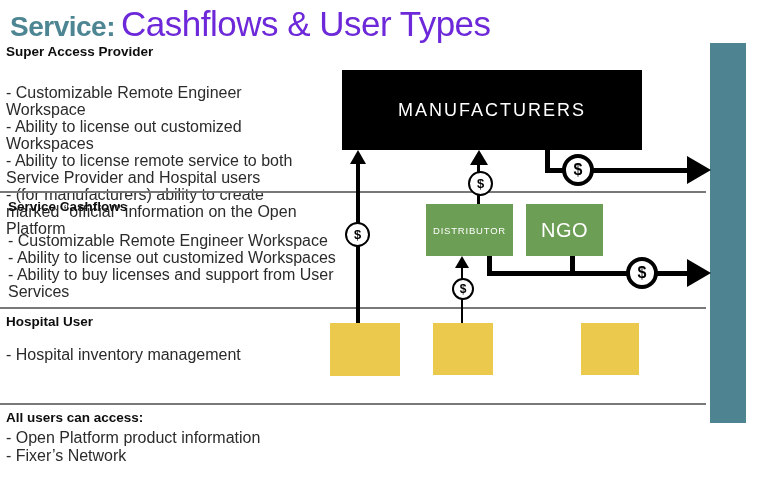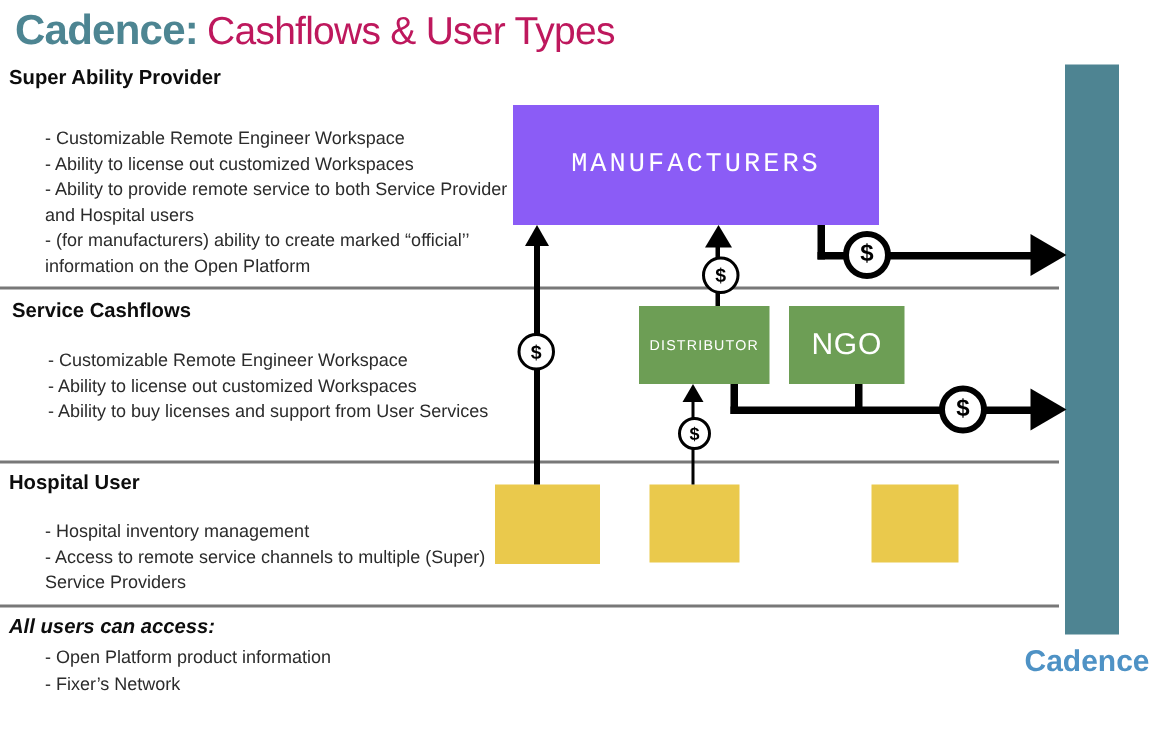--- a/index.html
+++ b/index.html
@@ -3,31 +3,31 @@
 <meta charset="utf-8">
 <style>
   html,body{margin:0;padding:0;background:#fff;}
   .canvas{
     position:relative;width:768px;height:497px;background:#ffffff;overflow:hidden;
     font-family:"Liberation Sans", sans-serif;color:#222;
   }
   
   .title{position:absolute;left:10px;top:4px;white-space:nowrap;}
   .title .brand{font-size:28px;font-weight:bold;color:#4d8592;letter-spacing:-0.5px;}
-  .title .subtitle{font-size:26px;font-weight:400;color:#be185d;margin-left:6px;letter-spacing:-0.5px;}
+  .title .subtitle{font-size:35px;font-weight:400;color:#6d28d9;margin-left:6px;letter-spacing:-0.5px;}
   
   .section{position:absolute;left:6px;}
   .section h2{margin:0;font-size:13.5px;font-weight:bold;color:#0d0d0d;}
-  .bullets{position:absolute;left:6px;font-size:12px;line-height:17px;color:#2b2b2b;margin-left:24px;}
+  .bullets{position:absolute;left:6px;font-size:16px;line-height:17px;color:#2b2b2b;}
   .bullets div{margin:0;}
   
   .divider{position:absolute;left:0;width:706px;height:2px;background:#787878;z-index:1;}
   
   .box{position:absolute;display:flex;align-items:center;justify-content:center;z-index:2;}
-  .manufacturers{left:342px;top:70px;width:244px;height:80px;background:#8b5cf6;font-family:Liberation Mono, monospace;}
+  .manufacturers{left:342px;top:70px;width:300px;height:80px;background:#000000;}
   .manufacturers span{color:#fff;font-size:18px;letter-spacing:2px;}
   .distributor{left:426px;top:204px;width:87px;height:52px;background:#6d9e55;}
   .distributor span{color:#fff;font-size:9.5px;letter-spacing:0.8px;}
   .ngo{left:526px;top:204px;width:77px;height:52px;background:#6d9e55;}
   .ngo span{color:#fff;font-size:20px;letter-spacing:0.5px;}
   .hospital{background:#eac94c;}
   .hosp1{left:330px;top:323px;width:70px;height:53px;}
   .hosp2{left:433px;top:323px;width:60px;height:52px;}
   .hosp3{left:581px;top:323px;width:58px;height:52px;}
   
@@ -44,30 +44,30 @@
     display:flex;align-items:center;justify-content:center;font-weight:bold;color:#000;}
   .dollar.small{width:21px;height:21px;border:2.5px solid #000;font-size:13px;}
   .dollar.big{width:24px;height:24px;border:4px solid #000;font-size:16px;}
 </style>
 </head>
 <body>
 
 <div class="canvas">
 
   <div class="title">
-    <span class="brand">Cadence:</span><span class="subtitle">Cashflows &amp; User Types</span>
+    <span class="brand">Service:</span><span class="subtitle">Cashflows &amp; User Types</span>
   </div>
 
   <div class="section" style="top:44px;">
-    <h2>Super Ability Provider</h2>
+    <h2>Super Access Provider</h2>
   </div>
   <div class="bullets" style="top:84px;width:312px;">
     <div>- Customizable Remote Engineer Workspace</div>
     <div>- Ability to license out customized Workspaces</div>
-    <div>- Ability to provide remote service to both Service Provider and Hospital users</div>
+    <div>- Ability to license remote service to both Service Provider and Hospital users</div>
     <div>- (for manufacturers) ability to create marked “official’’ information on the Open Platform</div>
   </div>
 
   <div class="divider" style="top:191px;"></div>
 
   <div class="section" style="top:199px;left:8px;">
     <h2>Service Cashflows</h2>
   </div>
   <div class="bullets" style="top:232px;left:8px;width:330px;">
     <div>- Customizable Remote Engineer Workspace</div>
@@ -75,35 +75,33 @@
     <div>- Ability to buy licenses and support from User Services</div>
   </div>
 
   <div class="divider" style="top:307px;"></div>
 
   <div class="section" style="top:314px;">
     <h2>Hospital User</h2>
   </div>
   <div class="bullets" style="top:346px;width:316px;">
     <div>- Hospital inventory management</div>
-    <div>- Access to remote service channels to multiple (Super) Service Providers</div>
   </div>
 
   <div class="divider" style="top:403px;"></div>
 
-  <div class="section" style="top:410px;font-style:italic;">
+  <div class="section" style="top:410px;">
     <h2>All users can access:</h2>
   </div>
   <div class="bullets" style="top:429px;width:320px;line-height:18px;">
     <div>- Open Platform product information</div>
     <div>- Fixer’s Network</div>
   </div>
 
   <div class="sidebar"></div>
-  <div class="logo">Cadence</div>
 
   <div class="box manufacturers">
     <span>MANUFACTURERS</span>
   </div>
   <div class="box ngo">
     <span>NGO</span>
   </div>
   <div class="box distributor">
     <span>DISTRIBUTOR</span>
   </div>

